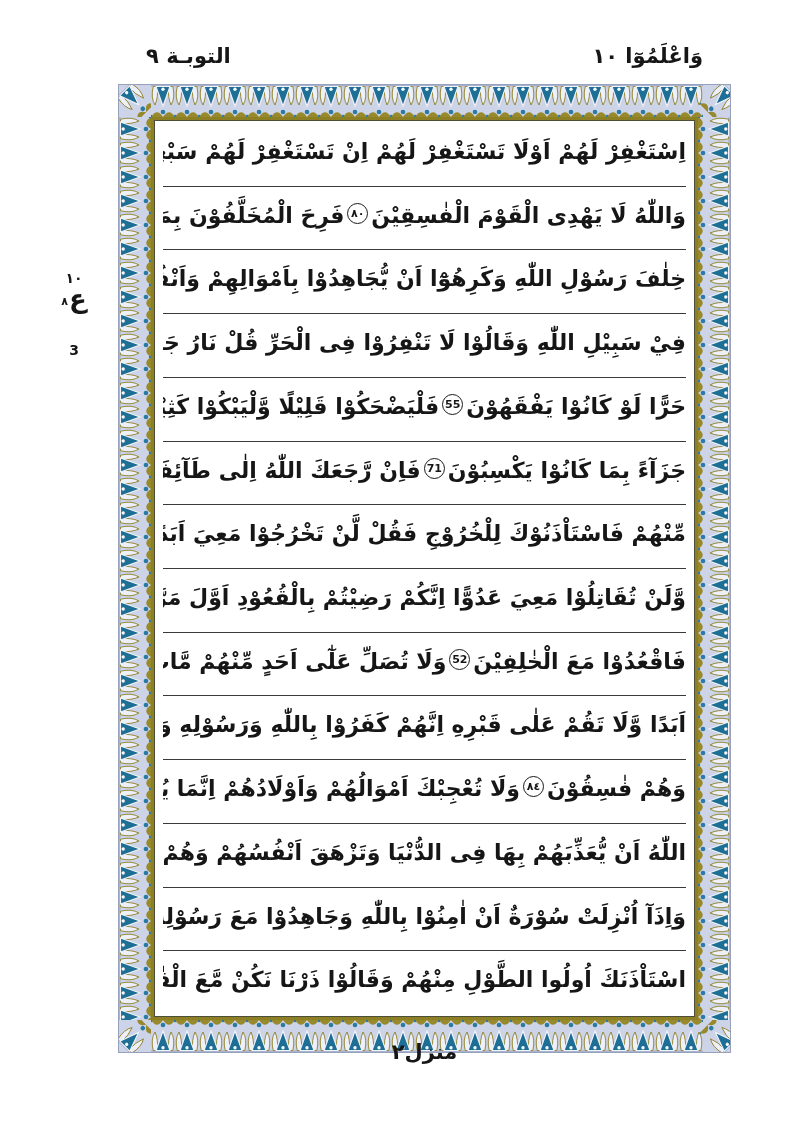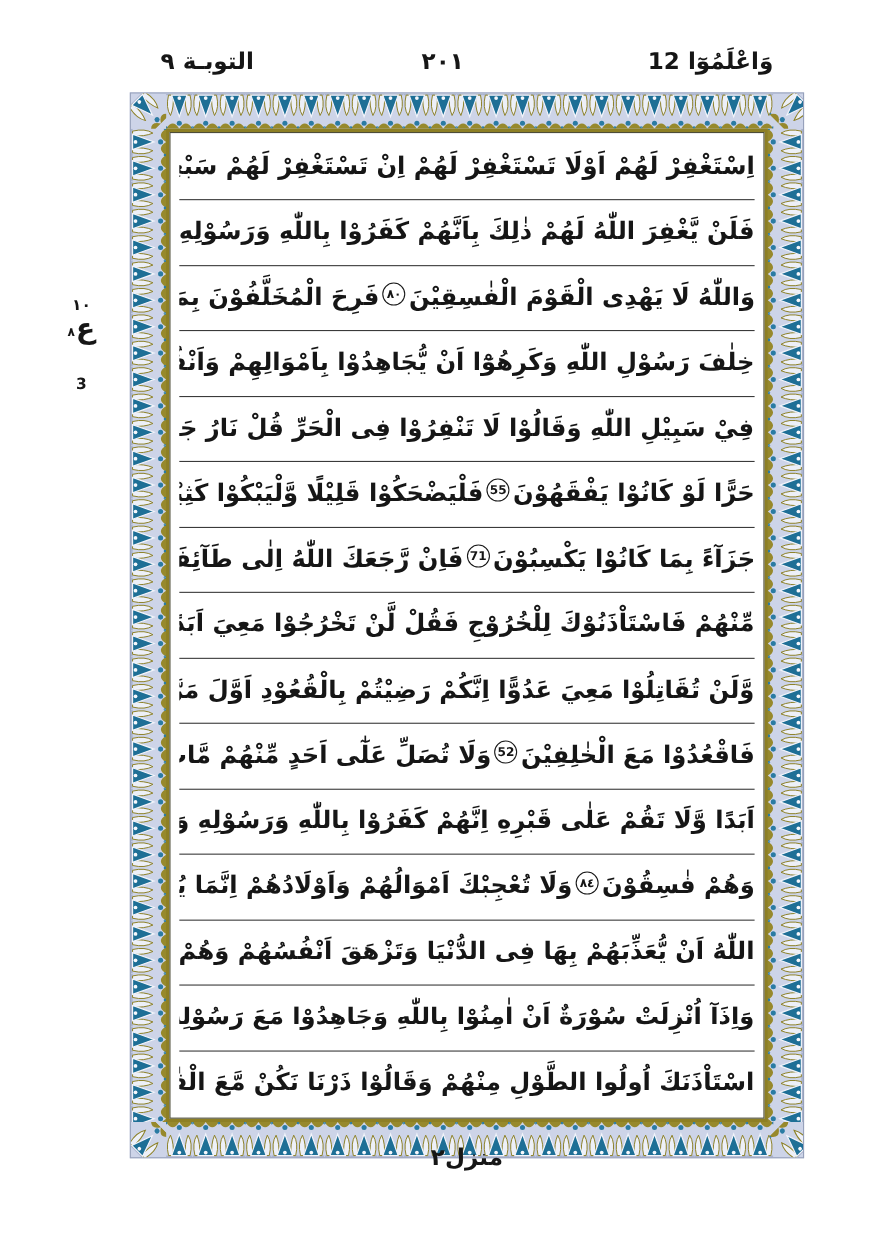--- a/index.html
+++ b/index.html
@@ -78,22 +78,21 @@
   
   .page-footer{
     position:absolute;left:118px;top:1040px;width:613px;
     text-align:center;font-size:21px;font-weight:700;direction:rtl;
   }
 </style>
 </head>
 <body>
 
 <div class="page-header">
-  <span>وَاعْلَمُوٓا 12</span>
-  <span class="center-num">٢٠١</span>
+  <span>وَاعْلَمُوٓا ١٠</span>
   <span>التوبـة ٩</span>
 </div>
 
 <div class="ruku">
   <div class="num">١٠</div>
   <div class="ain-row">
     <span class="small-num">٨</span>
     <span class="ain">ع</span>
   </div>
   <div class="num">3</div>
@@ -1777,21 +1776,20 @@
           <circle cx="12" cy="27" r="2.3" fill="#2a7ba3"></circle>
           <circle cx="0" cy="31" r="1.2" fill="#2a7ba3"></circle>
           <circle cx="24" cy="31" r="1.2" fill="#2a7ba3"></circle>
         </svg>
       </div>
     </div>
 
   <div class="inner-gold">
     <div class="inner-white">
         <div class="mline"><span>اِسْتَغْفِرْ لَهُمْ اَوْلَا تَسْتَغْفِرْ لَهُمْ اِنْ تَسْتَغْفِرْ لَهُمْ سَبْعِيْنَ مَرَّةً</span></div>
-        <div class="mline"><span>فَلَنْ يَّغْفِرَ اللّٰهُ لَهُمْ ذٰلِكَ بِاَنَّهُمْ كَفَرُوْا بِاللّٰهِ وَرَسُوْلِهِ</span></div>
         <div class="mline"><span>وَاللّٰهُ لَا يَهْدِى الْقَوْمَ الْفٰسِقِيْنَ</span><span class="ayah-circle">٨٠</span><span>فَرِحَ الْمُخَلَّفُوْنَ بِمَقْعَدِهِمْ</span></div>
         <div class="mline"><span>خِلٰفَ رَسُوْلِ اللّٰهِ وَكَرِهُوْٓا اَنْ يُّجَاهِدُوْا بِاَمْوَالِهِمْ وَاَنْفُسِهِمْ</span></div>
         <div class="mline"><span>فِيْ سَبِيْلِ اللّٰهِ وَقَالُوْا لَا تَنْفِرُوْا فِى الْحَرِّ قُلْ نَارُ جَهَنَّمَ اَشَدُّ</span></div>
         <div class="mline"><span>حَرًّا لَوْ كَانُوْا يَفْقَهُوْنَ</span><span class="ayah-circle">55</span><span>فَلْيَضْحَكُوْا قَلِيْلًا وَّلْيَبْكُوْا كَثِيْرًا</span></div>
         <div class="mline"><span>جَزَآءً بِمَا كَانُوْا يَكْسِبُوْنَ</span><span class="ayah-circle">71</span><span>فَاِنْ رَّجَعَكَ اللّٰهُ اِلٰى طَآئِفَةٍ</span></div>
         <div class="mline"><span>مِّنْهُمْ فَاسْتَاْذَنُوْكَ لِلْخُرُوْجِ فَقُلْ لَّنْ تَخْرُجُوْا مَعِيَ اَبَدًا</span></div>
         <div class="mline"><span>وَّلَنْ تُقَاتِلُوْا مَعِيَ عَدُوًّا اِنَّكُمْ رَضِيْتُمْ بِالْقُعُوْدِ اَوَّلَ مَرَّةٍ</span></div>
         <div class="mline"><span>فَاقْعُدُوْا مَعَ الْخٰلِفِيْنَ</span><span class="ayah-circle">52</span><span>وَلَا تُصَلِّ عَلٰٓى اَحَدٍ مِّنْهُمْ مَّاتَ</span></div>
         <div class="mline"><span>اَبَدًا وَّلَا تَقُمْ عَلٰى قَبْرِهِ اِنَّهُمْ كَفَرُوْا بِاللّٰهِ وَرَسُوْلِهِ وَمَاتُوْا</span></div>
         <div class="mline"><span>وَهُمْ فٰسِقُوْنَ</span><span class="ayah-circle">٨٤</span><span>وَلَا تُعْجِبْكَ اَمْوَالُهُمْ وَاَوْلَادُهُمْ اِنَّمَا يُرِيْدُ</span></div>

